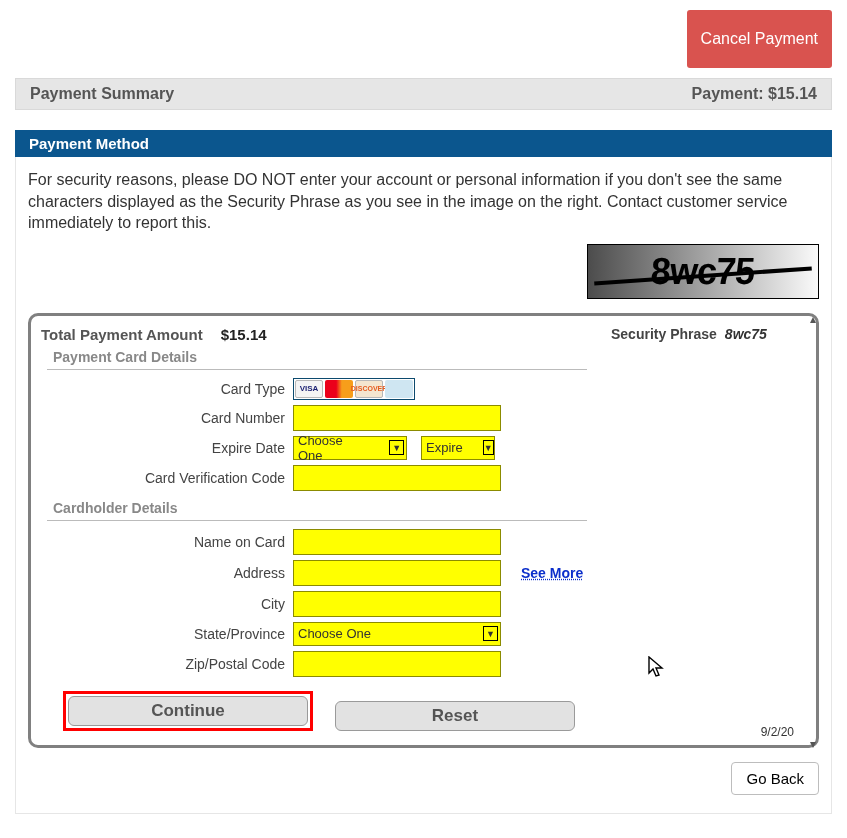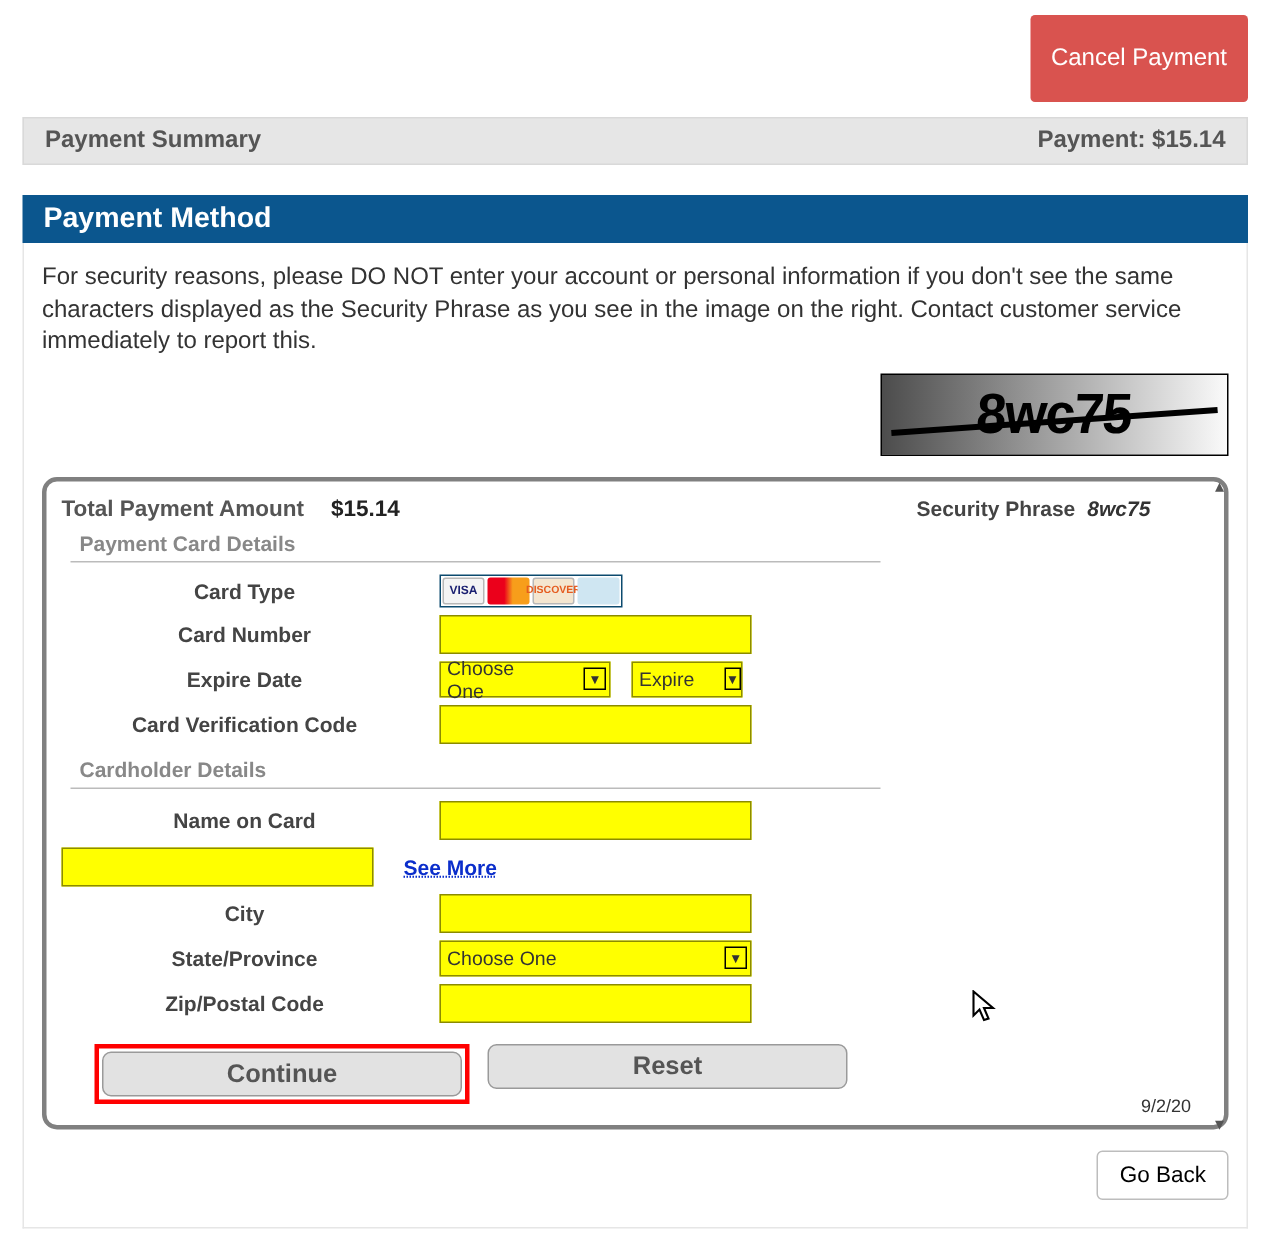--- a/index.html
+++ b/index.html
@@ -30,21 +30,21 @@
     justify-content: space-between;
     font-weight: bold;
     font-size: 16px;
     color: #555;
   }
   .method-header {
     background: #0b568e;
     color: #fff;
     padding: 5px 14px;
     font-weight: bold;
-    font-size: 19px;
+    font-size: 15px;
     margin-top: 20px;
   }
   .content-box {
     border-left: 1px solid #e6e6e6;
     border-right: 1px solid #e6e6e6;
     border-bottom: 1px solid #e6e6e6;
     padding: 12px 12px 18px 12px;
   }
   .security-msg {
     font-size: 16px;
@@ -93,22 +93,22 @@
   .section-title {
     color:#888; font-weight:bold; font-size:14px;
     border-bottom:1px solid #bbb;
     padding: 4px 0 4px 6px; margin: 2px 6px 8px 6px;
   }
   .form-row {
     display:flex; align-items:center;
     margin: 5px 0;
   }
   .form-label {
-    width: 252px; text-align:center;
-    padding-right:8px; font-weight:bold; color:#444; font-size:14px;
+    width: 252px; text-align:right;
+    padding-right:8px; font-weight:normal; color:#444; font-size:14px;
   }
   .field-cell { display:flex; align-items:center; gap:14px; }
   .yel-input {
     background:#ffff00;
     border:1px solid #8b8b00;
     height:26px; padding:1px 4px;
     font-size:13px;
   }
   .w-card { width:208px; }
   .w-std { width:208px; }
@@ -124,21 +124,21 @@
     display:inline-flex;align-items:center;justify-content:center;
     font-size:9px;background:#ffff00;
   }
   .card-icons { display:flex; gap:2px; border:1px solid #0c4a6e; padding:1px;}
   .cicon { width:28px;height:18px;border-radius:2px;display:flex;align-items:center;justify-content:center;font-size:7px;font-weight:bold;color:#fff; }
   .visa{background:#f4f4f4;color:#1a1f71;border:1px solid #b8b8b8;font-size:8px;}
   .mc{background:linear-gradient(90deg,#eb001b 40%,#f79e1b 60%);}
   .disc{background:#f4e6d0;color:#e55c20;border:1px solid #b8b8b8;}
   .amex{background:#cfe6f2;color:#2e77bb;}
   .see-more { color:#0b2ecb; text-decoration:underline dotted; font-weight:bold; font-size:14px; margin-left:6px; cursor:pointer;}
-  .btn-row { display:flex; gap:12px; margin: 14px 0 0 22px; }
+  .btn-row { display:flex; gap:22px; margin: 14px 0 0 22px; align-items: flex-end; }
   .btn {
     width:240px; height:30px;
     background:#e2e2e2;
     border:1px solid #9a9a9a;
     border-radius:6px;
     font-size:17px; font-weight:bold; color:#555;
     cursor:pointer;
   }
   .continue-highlight {
     border: 3px solid #ff0000;
@@ -239,20 +239,21 @@
         <div class="section-title">Cardholder Details</div>
 
         <div class="form-row">
           <div class="form-label">Name on Card</div>
           <div class="field-cell">
             <input class="yel-input w-std" type="text" style="">
           </div>
         </div>
 
         <div class="form-row">
+          <div class="form-label">Address</div>
           <div class="field-cell">
             <input class="yel-input w-std" type="text" style="">
             <a class="see-more">See More</a>
           </div>
         </div>
 
         <div class="form-row">
           <div class="form-label">City</div>
           <div class="field-cell">
             <input class="yel-input w-std" type="text" style="">

